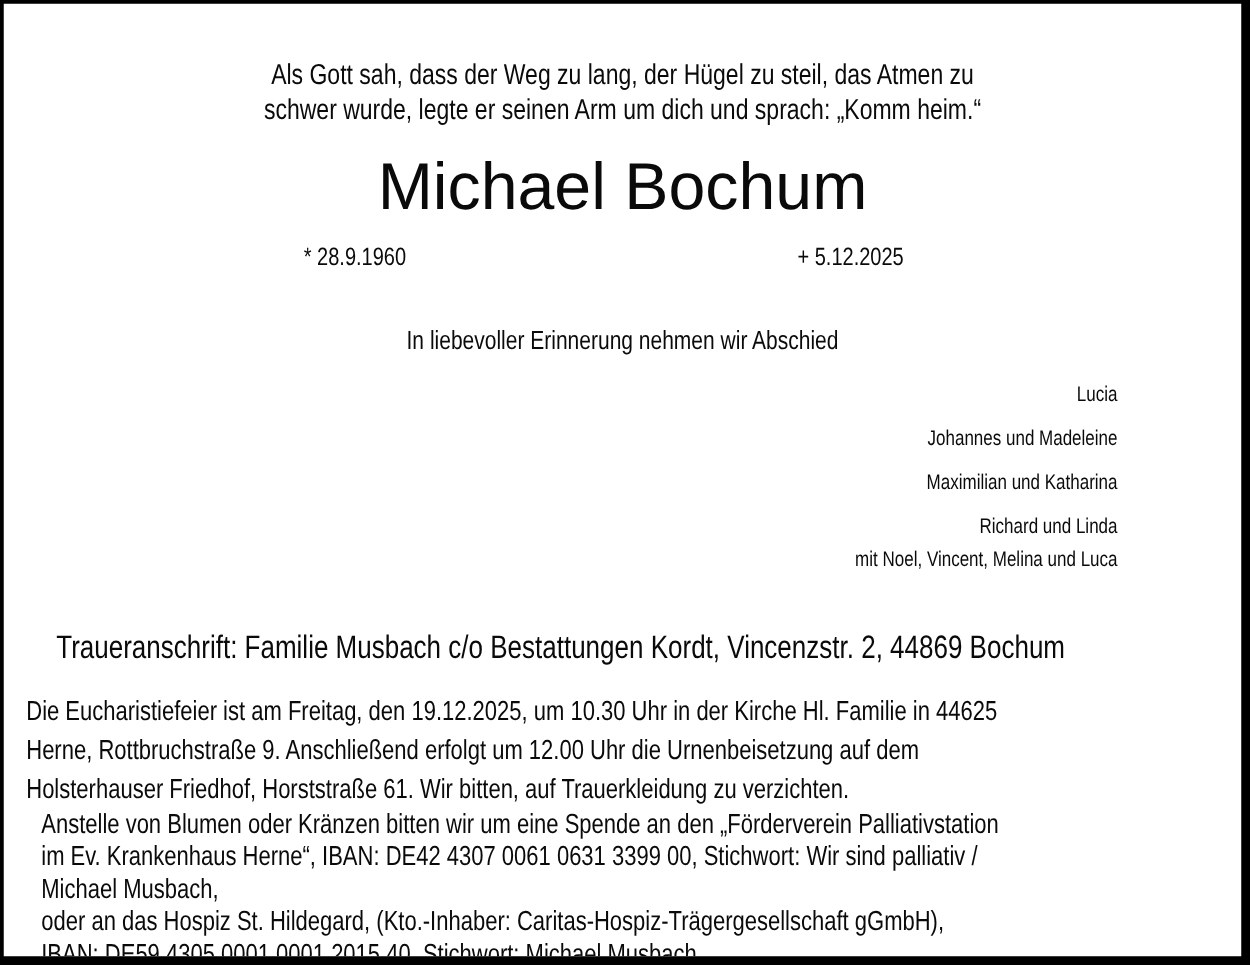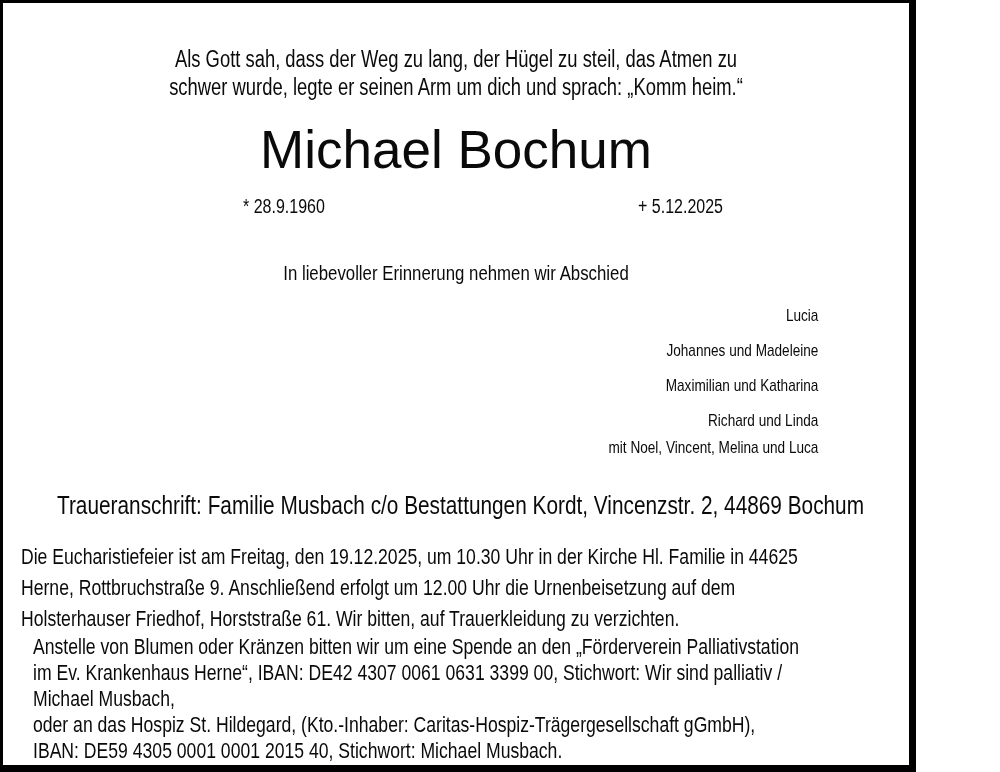--- a/index.html
+++ b/index.html
@@ -8,21 +8,21 @@
     background: #ffffff;
   }
   body {
     width: 1000px;
     height: 772px;
     font-family: "Liberation Sans", sans-serif;
     color: #0a0a0a;
   }
   .notice {
     box-sizing: border-box;
-    width: 916px;
+    width: 1000px;
     height: 772px;
     background: #ffffff;
     border-style: solid;
     border-color: #000000;
     
     border-width: 3px 7px 7px 3px;
     padding-top: 42px;
     overflow: hidden;
   }            
   .cond-c { transform: scaleX(0.80); transform-origin: 50% 50%; }
@@ -70,22 +70,22 @@
     text-align: center;
   }
   .mourners {
     margin-top: 10px;
     font-size: 17px;
     text-align: right;
   }
   .mourner-line { line-height: 35px; }
   .mourner-line.tight { line-height: 30px; margin-top: -5px; }
   .condolence-address {
-    margin-top: 26px;
-    padding-left: 54px;
+    margin-top: 38px;
+    padding-left: 42px;
     font-size: 26px;
     line-height: 32px;
     text-align: right;
   }
   .service-info {
     margin-top: 20px;
     padding-left: 18px;
     font-size: 22px;
     line-height: 31px;
     text-align: left;

